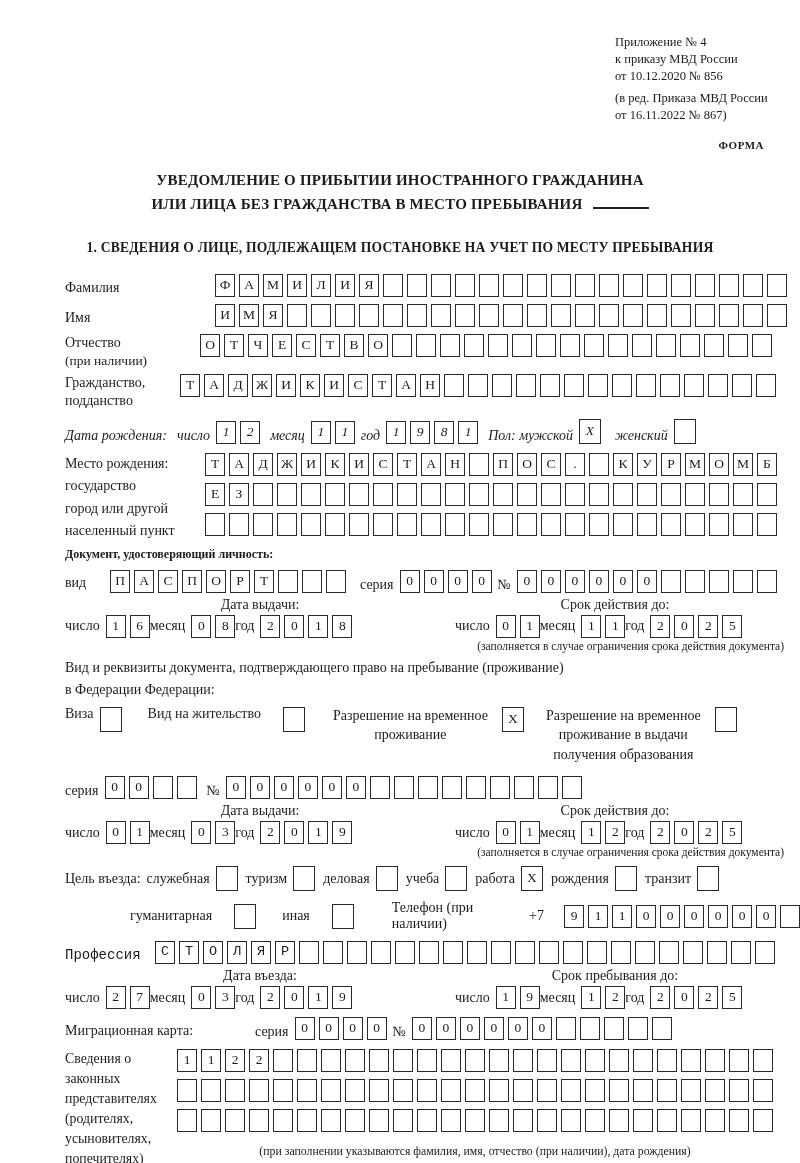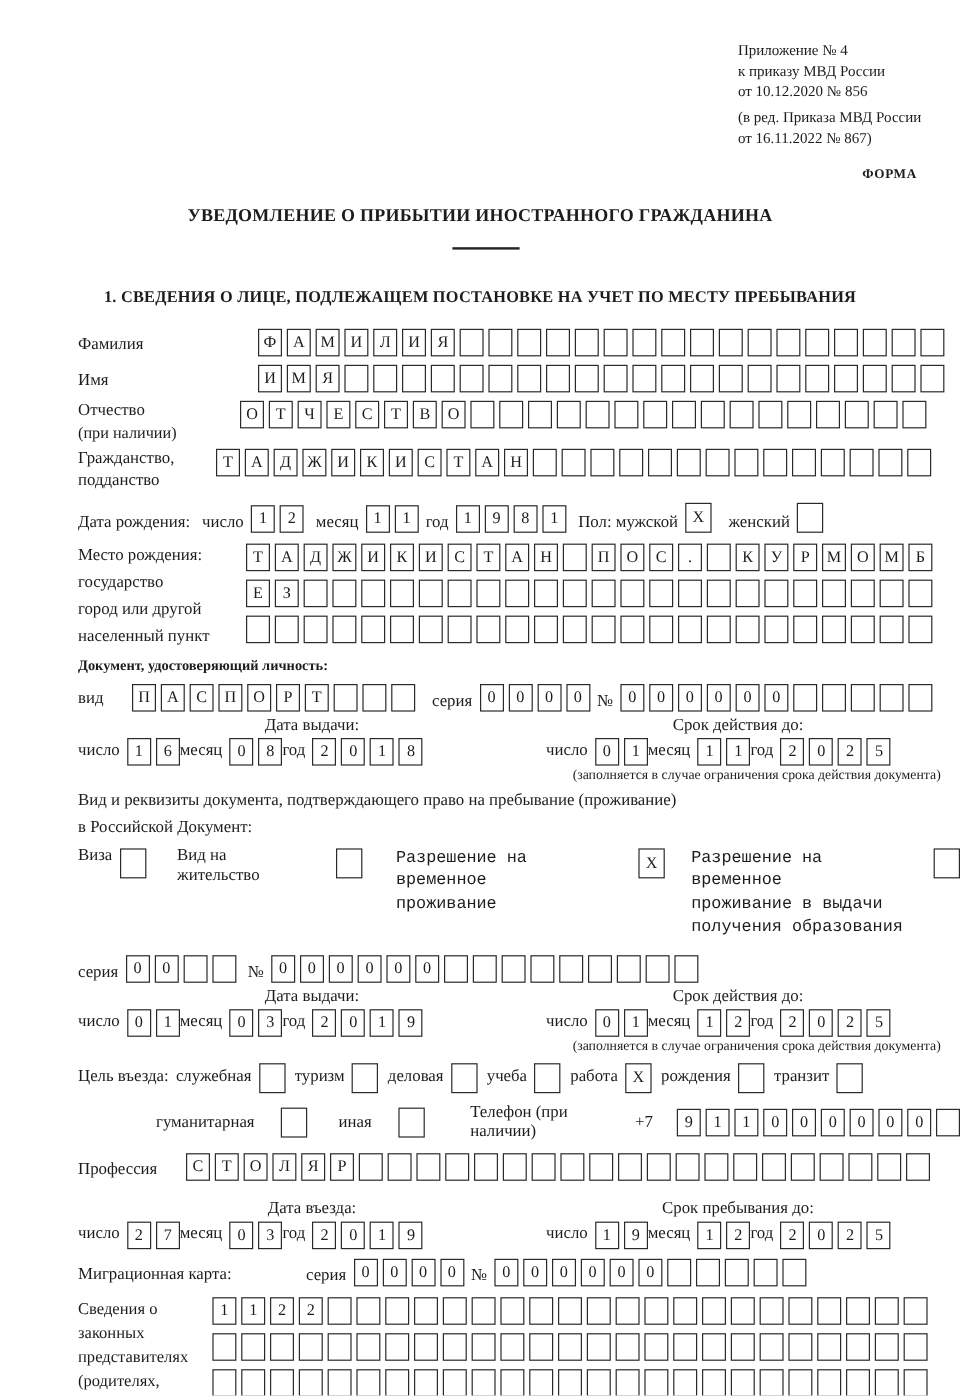--- a/index.html
+++ b/index.html
@@ -39,21 +39,21 @@
   .drow{display:flex;align-items:center;margin-bottom:2px;}
   .dg{display:flex;align-items:center;}
   .dg-left{width:390px;}
   .dg span.dlbl{margin:0 6px 0 0;}
   .dg .dlbl2{margin-left:12px;margin-right:6px;}
   .vnote{font-size:11.5px;text-align:right;margin:2px 16px 8px 0;}
 
   .plain-line{margin:2px 0 6px 0;}
   .visa-row{display:flex;align-items:flex-start;margin:8px 0 12px 0;}
   .visa-row .cb{margin-top:1px;}
-  .vmulti{text-align:left;line-height:1.4;font-family:Liberation Mono, monospace;}
+  .vmulti{text-align:center;line-height:1.4;}
 
   .goal-row{display:flex;align-items:center;margin-bottom:9px;flex-wrap:nowrap;}
   .goal-row .cb{margin:0 8px 0 6px;}
   .phone-row{display:flex;align-items:center;margin:0 0 9px 65px;gap:12px;}
 
   .rep-row{display:flex;align-items:flex-start;margin-top:2px;}
   .rep-lbl{width:112px;font-size:13.8px;line-height:1.45;}
   .rep-note{font-size:11.8px;text-align:center;margin-top:12px;}
 </style>
 </head>
@@ -68,21 +68,21 @@
     <div class="amend">
       <div>(в ред. Приказа МВД России</div>
       <div>от 16.11.2022 № 867)</div>
     </div>
   </div>
 
   <div class="forma">ФОРМА</div>
 
   <div class="title">
     <div>УВЕДОМЛЕНИЕ О ПРИБЫТИИ ИНОСТРАННОГО ГРАЖДАНИНА</div>
-    <div><span class="blank"></span></div>
+    <div><span>ИЛИ ЛИЦА БЕЗ ГРАЖДАНСТВА В МЕСТО ПРЕБЫВАНИЯ</span><span class="blank"></span></div>
   </div>
 
   <div class="sec1">1. СВЕДЕНИЯ О ЛИЦЕ, ПОДЛЕЖАЩЕМ ПОСТАНОВКЕ НА УЧЕТ ПО МЕСТУ ПРЕБЫВАНИЯ</div>
 
   <div class="form-body">
 
     <div class="frow">
       <div class="flabel w150">Фамилия</div>
       <div class="cells">
           <span class="cell">Ф</span>
@@ -202,21 +202,21 @@
           <span class="cell"></span>
           <span class="cell"></span>
           <span class="cell"></span>
           <span class="cell"></span>
           <span class="cell"></span>
           <span class="cell"></span>
           <span class="cell"></span>
         </div>
     </div>
 
-    <div class="frow" style="margin-bottom:9px;">
+    <div class="frow" style="margin-bottom:9px;font-style:italic;">
       <span>Дата рождения:</span>
       <span class="ml10 mr6">число</span>
       <span class="cells">
           <span class="cell">1</span>
           <span class="cell">2</span>
         </span>
       <span class="ml10 mr6">месяц</span>
       <span class="cells">
           <span class="cell">1</span>
           <span class="cell">1</span>
@@ -406,21 +406,21 @@
             <span class="cell">2</span>
             <span class="cell">0</span>
             <span class="cell">2</span>
             <span class="cell">5</span>
           </span>
       </div>
     </div>
     <div class="vnote">(заполняется в случае ограничения срока действия документа)</div>
 
     <div class="plain-line">Вид и реквизиты документа, подтверждающего право на пребывание (проживание)</div>
-    <div class="plain-line">в Российской Документ:</div>
+    <div class="plain-line">в Федерации Федерации:</div>
 
     <div class="visa-row">
       <span class="mr6">Виза</span>
       <span class="cells cb">
           <span class="cell"></span>
         </span>
       <span class="mr6" style="margin-left:26px;">Вид на жительство</span>
       <span class="cells cb" style="margin-left:16px;">
           <span class="cell"></span>
         </span>
@@ -565,21 +565,21 @@
           <span class="cell">0</span>
           <span class="cell">0</span>
           <span class="cell">0</span>
           <span class="cell">0</span>
           <span class="cell">0</span>
           <span class="cell">0</span>
           <span class="cell"></span>
         </span>
     </div>
 
-    <div class="frow" style="margin-bottom:16px;">
+    <div class="frow" style="margin-bottom:4px;font-family:Liberation Mono, monospace;">
       <div class="flabel w90">Профессия</div>
       <div class="cells">
           <span class="cell">С</span>
           <span class="cell">Т</span>
           <span class="cell">О</span>
           <span class="cell">Л</span>
           <span class="cell">Я</span>
           <span class="cell">Р</span>
           <span class="cell"></span>
           <span class="cell"></span>
@@ -760,17 +760,18 @@
               <span class="cell"></span>
               <span class="cell"></span>
               <span class="cell"></span>
               <span class="cell"></span>
               <span class="cell"></span>
               <span class="cell"></span>
               <span class="cell"></span>
               <span class="cell"></span>
             </div>
         </div>
+        <div class="rep-note">(при заполнении указываются фамилия, имя, отчество (при наличии), дата рождения)</div>
       </div>
     </div>
 
   </div>
 </div>
 
 </body></html>

